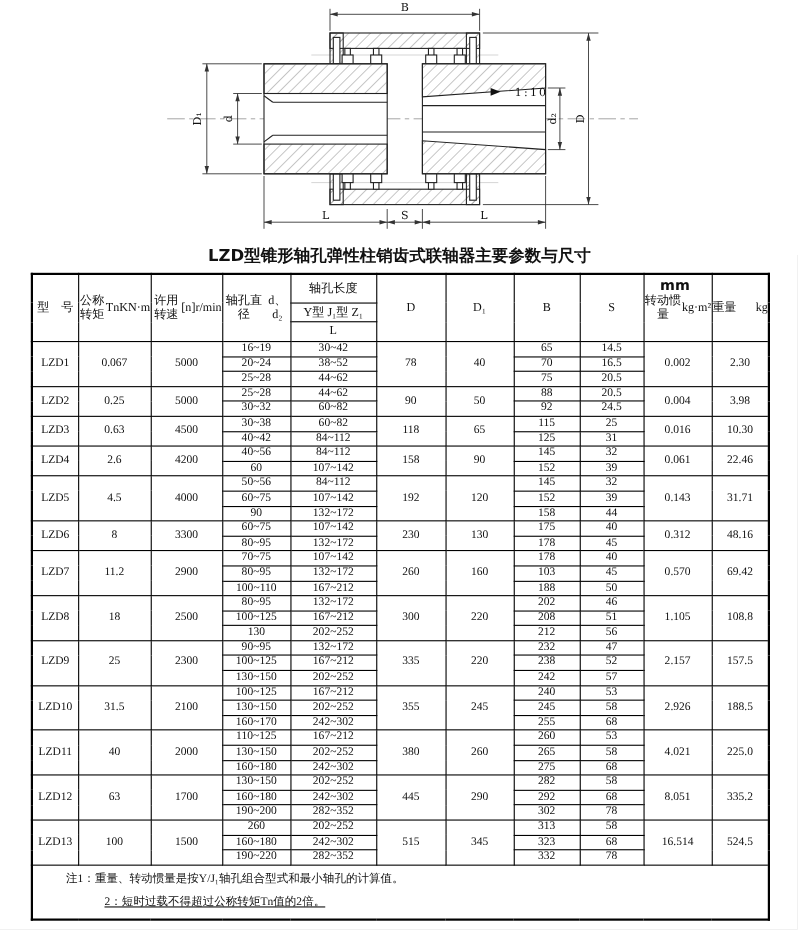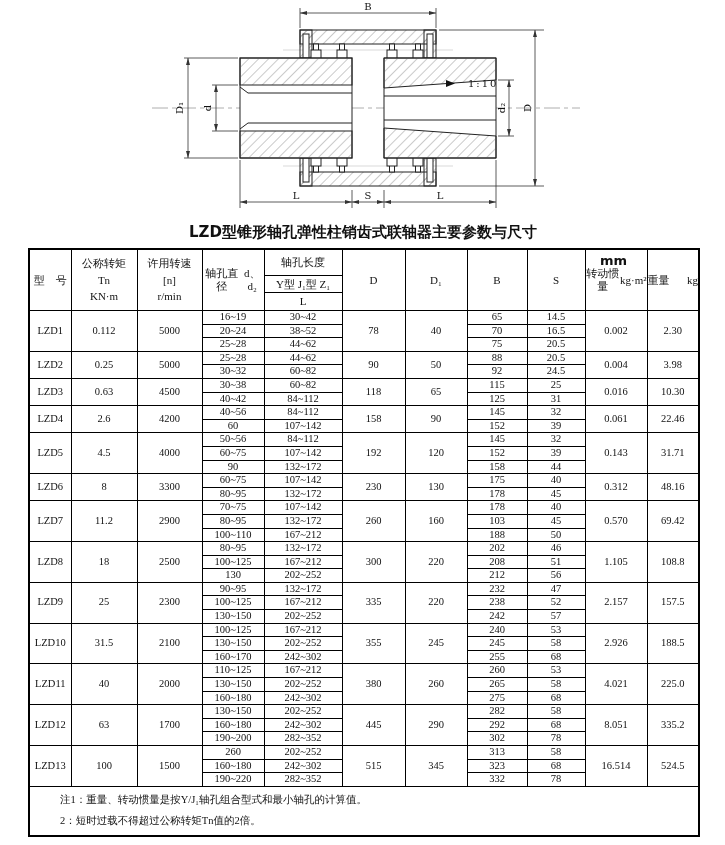--- a/index.html
+++ b/index.html
@@ -17,25 +17,25 @@
              border:2px solid #000;}
   .spec th,.spec td{border:1px solid #000;text-align:center;padding:0;font-weight:normal;
              color:#111;overflow:hidden;}
   .spec td{height:12.6px;line-height:12.6px;font-size:10.5px;}
   .spec thead th{font-size:11px;line-height:13px;}
   tr.hr1 th.single{height:24px;}
   tr.hr2 th{height:16px;}
   tr.hr3 th{height:16px;}
   .spread{display:flex;justify-content:space-between;align-items:center;
           height:54px;padding:3px 0;}
-  .stack{display:flex;flex-direction:column;justify-content:space-between;align-items:center;
+  .stack{display:flex;flex-direction:row;justify-content:space-between;align-items:center;
          height:46px;padding:5px 0;}
   .notes-cell{text-align:left !important;height:auto !important;font-size:11px;padding:2px 0 4px 0 !important;margin-left:11px;}
   .note1{padding-left:30px;line-height:21px;}
-  .note2{padding-left:30px;line-height:21px;}
+  .note2{padding-left:65px;line-height:21px;text-decoration:underline;}
 </style>
 </head>
 <body>
 
 <div class="page">
 
   <svg width="725" height="218" viewBox="0 0 725 218">
     <defs>
       <pattern id="hatch" patternUnits="userSpaceOnUse" width="7" height="7" patternTransform="rotate(45)">
         <line x1="0" y1="0" x2="0" y2="7" stroke="#8a8a8a" stroke-width="0.9"></line>
@@ -226,21 +226,21 @@
       <tr class="hr2">
         <th>Y型 J₁型 Z₁</th>
       </tr>
       <tr class="hr3">
         <th>L</th>
       </tr>
     </thead>
     <tbody id="spec-tbody">
         <tr>
           <td rowspan="3">LZD1</td>
-          <td rowspan="3">0.112</td>
+          <td rowspan="3">0.067</td>
           <td rowspan="3">5000</td>
           <td>16~19</td>
           <td>30~42</td>
           <td rowspan="3">78</td>
           <td rowspan="3">40</td>
           <td>65</td>
           <td>14.5</td>
           <td rowspan="3">0.002</td>
           <td rowspan="3">2.30</td>
         </tr>

